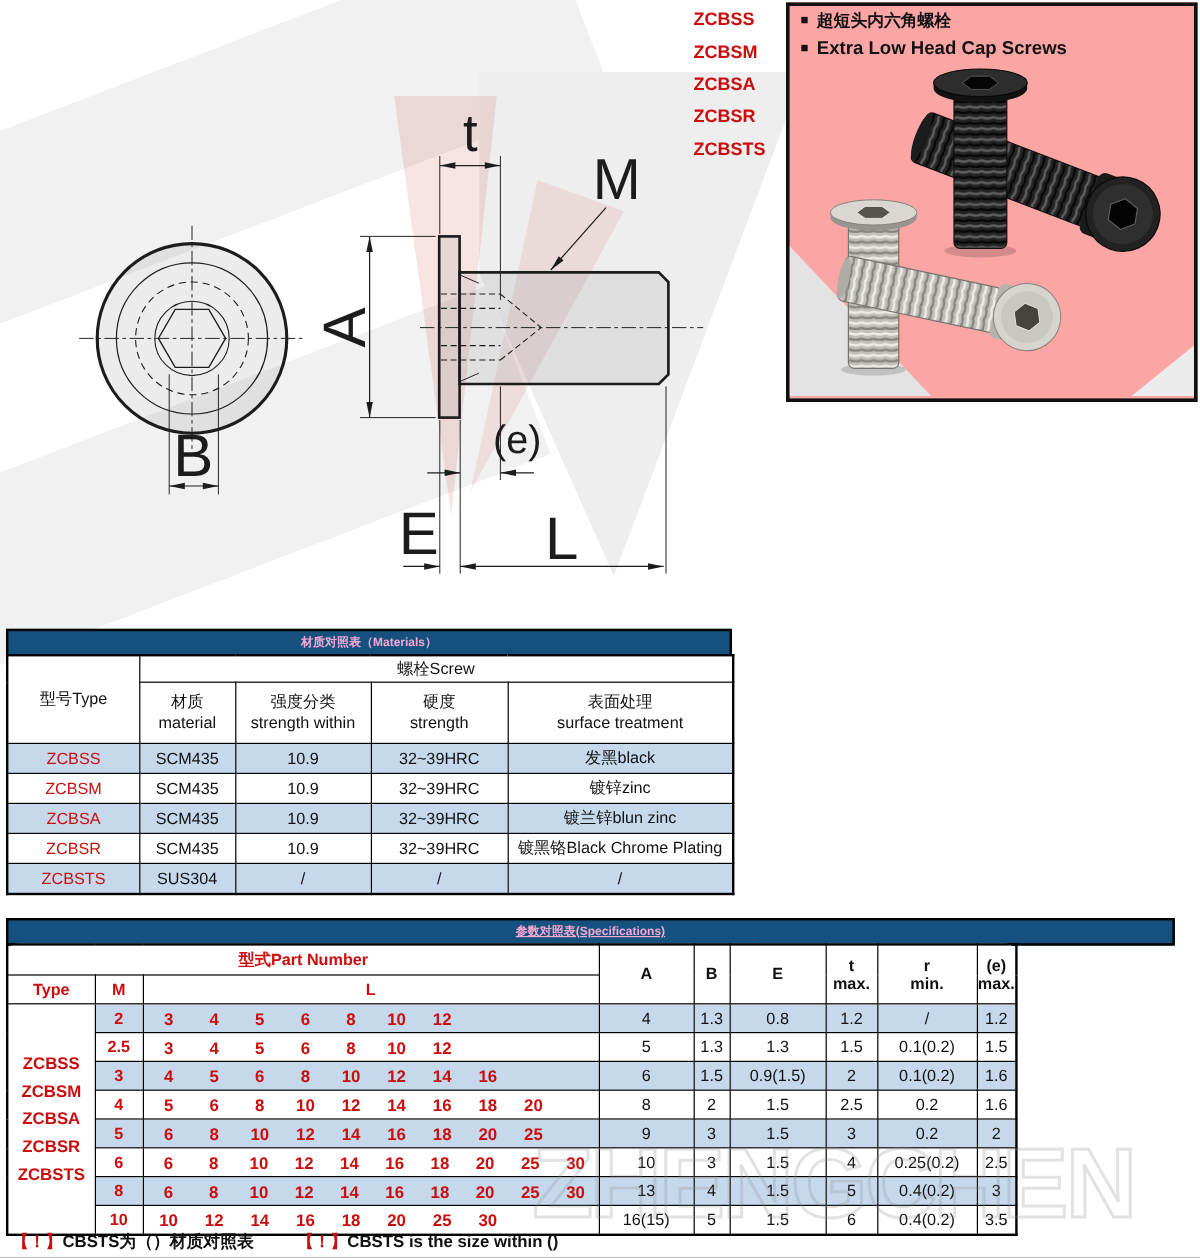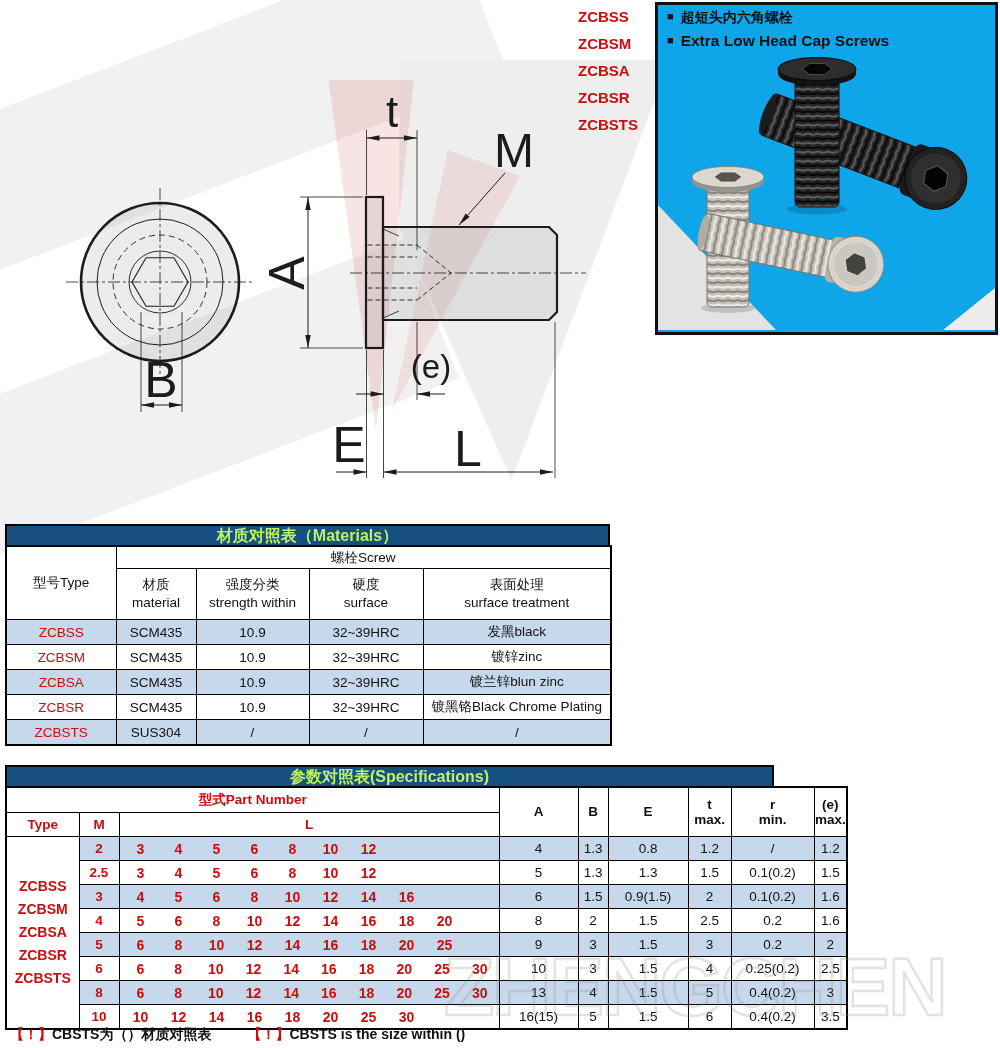--- a/index.html
+++ b/index.html
@@ -13,34 +13,34 @@
   .wm4{left:300px;top:80px;width:190px;height:350px;background:rgba(205,45,45,.13);clip-path:polygon(15% 0,60% 0,40% 100%);}
   .wm5{left:360px;top:150px;width:160px;height:260px;background:rgba(205,45,45,.10);clip-path:polygon(55% 0,100% 10%,20% 100%);}
   .wm-text{position:absolute;left:438px;top:946px;z-index:6;display:flex;align-items:flex-start;pointer-events:none;white-space:nowrap;}
   .wm-cn{font-size:92px;font-weight:700;line-height:1;color:transparent;-webkit-text-stroke:2.5px rgba(200,30,30,.30);}
   .wm-en{font-size:82px;font-weight:700;line-height:1;margin-left:6px;letter-spacing:-2px;color:transparent;-webkit-text-stroke:2.5px rgba(140,140,140,.25);}
   
   .codes{position:absolute;left:578px;top:3px;z-index:2;}
   .code{height:27px;line-height:27px;font-size:15px;font-weight:700;color:var(--accent-red);}
   
   .photo{position:absolute;left:655px;top:2px;width:343px;height:333px;border:3px solid #101010;
-         background:#0ea5e9;box-sizing:border-box;z-index:2;}
+         background:#fca5a5;box-sizing:border-box;z-index:2;}
   .photo-svg{position:absolute;left:0;top:0;}
   .pb{position:absolute;left:9px;white-space:nowrap;}
   .pb1{top:4px;font-size:14px;font-weight:700;}
   .pb2{top:27px;font-size:15.5px;font-weight:600;}
   .blt{font-size:11px;margin-right:7px;vertical-align:2px;}
   
   .draw{position:absolute;left:0;top:60px;z-index:1;}
   .dim{position:absolute;z-index:2;color:#1c1c1c;font-weight:500;font-size:50px;
        transform:translate(-50%,-50%);line-height:1;}
   .dim.rot{transform:translate(-50%,-50%) rotate(-90deg);}
   
-  .tbl-banner{height:23px;line-height:20px;background:var(--header-blue);color:#bef264;font-weight:700;
-              font-size:16px;text-align:center;border:2px solid #000;box-sizing:border-box;}
+  .tbl-banner{height:23px;line-height:20px;background:var(--header-blue);color:#f9a8d4;font-weight:700;
+              font-size:10px;text-align:center;border:2px solid #000;box-sizing:border-box;}
   .mat-wrap{position:absolute;left:5px;top:524px;width:605px;z-index:2;}
   .spec-wrap{position:absolute;left:5px;top:765px;width:855px;z-index:2;}
   table{border-collapse:collapse;table-layout:fixed;margin-top:-2px;background:#fff;border:2px solid #000;}
   th,td{border:1px solid #000;text-align:center;vertical-align:middle;padding:0;overflow:hidden;}
   .mat-table{width:605px;}
   .mat-table td{height:24px;font-size:13.5px;font-weight:400;}
   .mat-table .gh td{height:21px;font-weight:500;}
   .mat-table .sub td{height:50px;line-height:1.3;margin-left:48px;}
   .mat-table .typehead{font-weight:400;}
   .red{color:var(--accent-red);font-weight:700;}
@@ -219,21 +219,21 @@
             <td>
               <div>材质</div>
               <div>material</div>
             </td>
             <td>
               <div>强度分类</div>
               <div>strength within</div>
             </td>
             <td>
               <div>硬度</div>
-              <div>surface</div>
+              <div>strength</div>
             </td>
             <td>
               <div>表面处理</div>
               <div>surface treatment</div>
             </td>
           </tr>
       <tr class="blue">
             <td class="red">ZCBSS</td>
             <td>SCM435</td>
             <td>10.9</td>
@@ -266,21 +266,21 @@
             <td>SUS304</td>
             <td>/</td>
             <td>/</td>
             <td>/</td>
           </tr>
         </tbody>
     </table>
   </div>
 
   <div class="spec-wrap">
-    <div class="tbl-banner" style="width:769px;">参数对照表(Specifications)</div>
+    <div class="tbl-banner" style="width:974px;text-decoration:underline;">参数对照表(Specifications)</div>
     <table class="spec-table">
       <colgroup>
           <col style="width:73px">
           <col style="width:40px">
           <col style="width:380px">
           <col style="width:79px">
           <col style="width:30px">
           <col style="width:80px">
           <col style="width:43px">
           <col style="width:83px">

